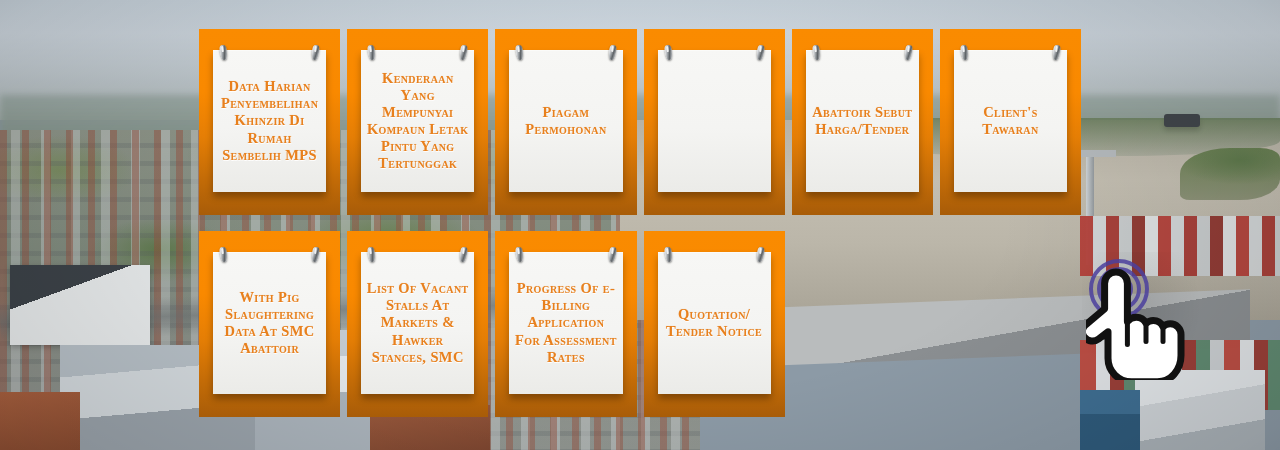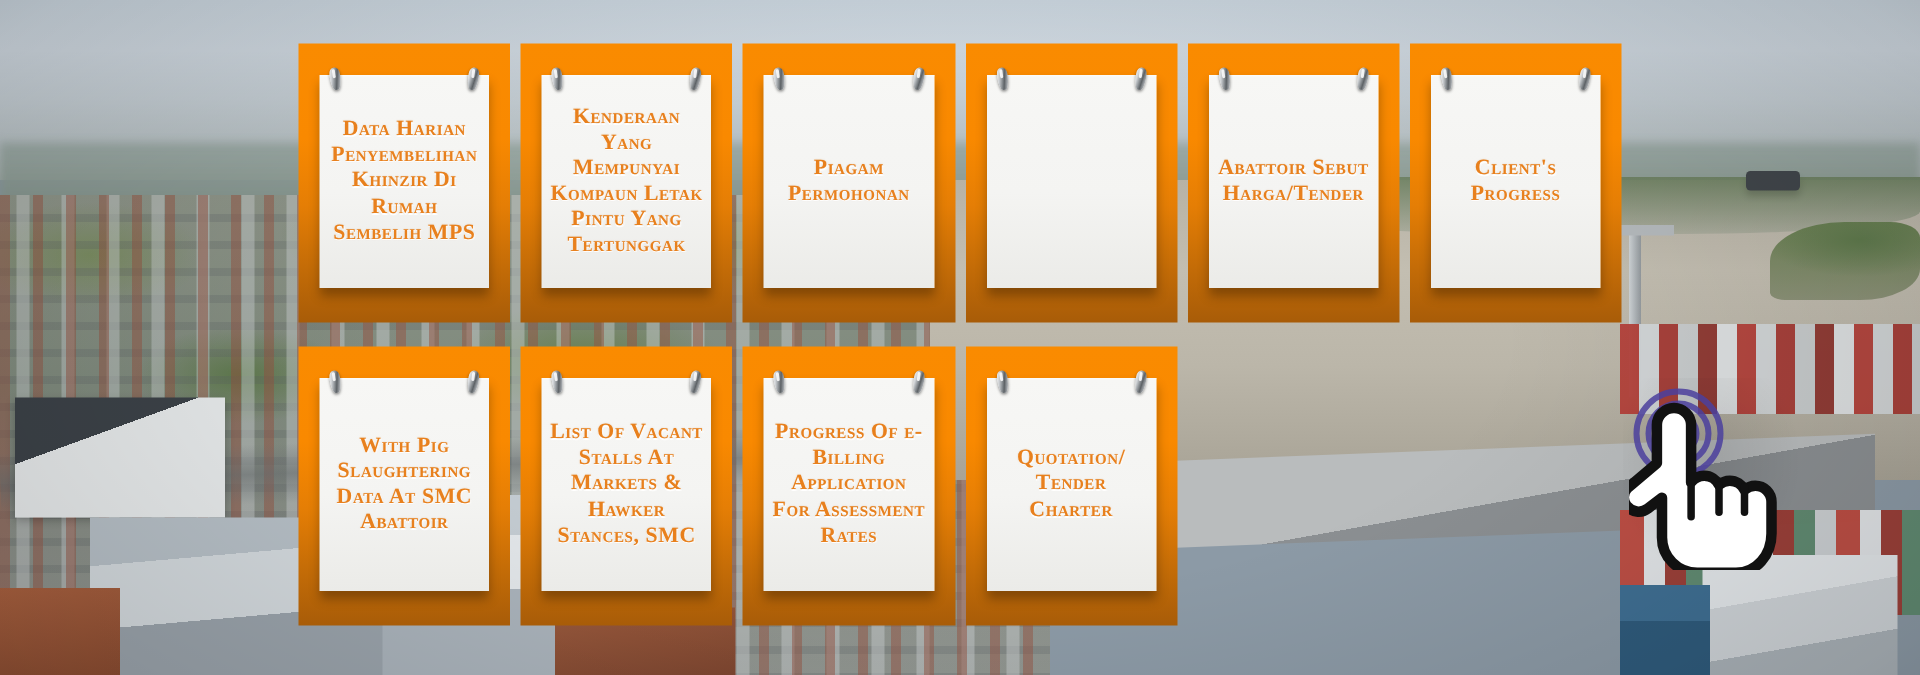--- a/index.html
+++ b/index.html
@@ -324,21 +324,21 @@
         <span class="pin left"></span>
         <span class="pin right"></span>
         <div class="card-title">Abattoir Sebut Harga/Tender</div>
       </div>
     </div>
 
     <div class="card">
       <div class="paper">
         <span class="pin left"></span>
         <span class="pin right"></span>
-        <div class="card-title">Client's Progress</div>
+        <div class="card-title">Client's Tawaran</div>
       </div>
     </div>
 
     <div class="card">
       <div class="paper">
         <span class="pin left"></span>
         <span class="pin right"></span>
         <div class="card-title">With Pig Slaughtering Data At SMC Abattoir</div>
       </div>
     </div>
@@ -356,21 +356,21 @@
         <span class="pin left"></span>
         <span class="pin right"></span>
         <div class="card-title">Progress Of e-Billing Application For Assessment Rates</div>
       </div>
     </div>
 
     <div class="card">
       <div class="paper">
         <span class="pin left"></span>
         <span class="pin right"></span>
-        <div class="card-title">Quotation/ Tender Charter</div>
+        <div class="card-title">Quotation/ Tender Notice</div>
       </div>
     </div>
 
 
   </div>
 
   <div class="cursor-shadow"></div>
 
   <div id="cursor">
     <svg id="ripple" viewBox="0 0 62 62">

